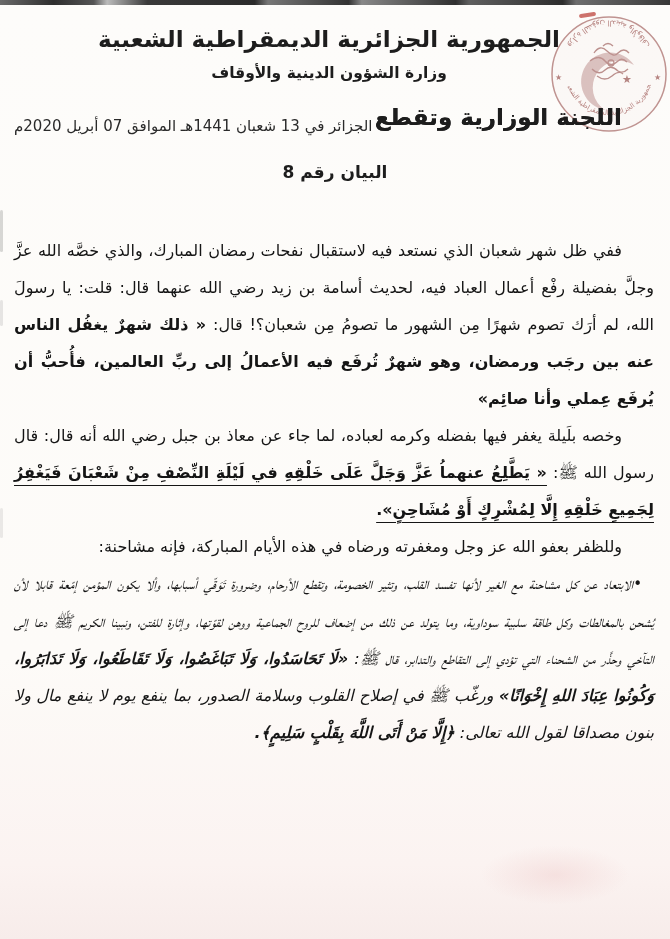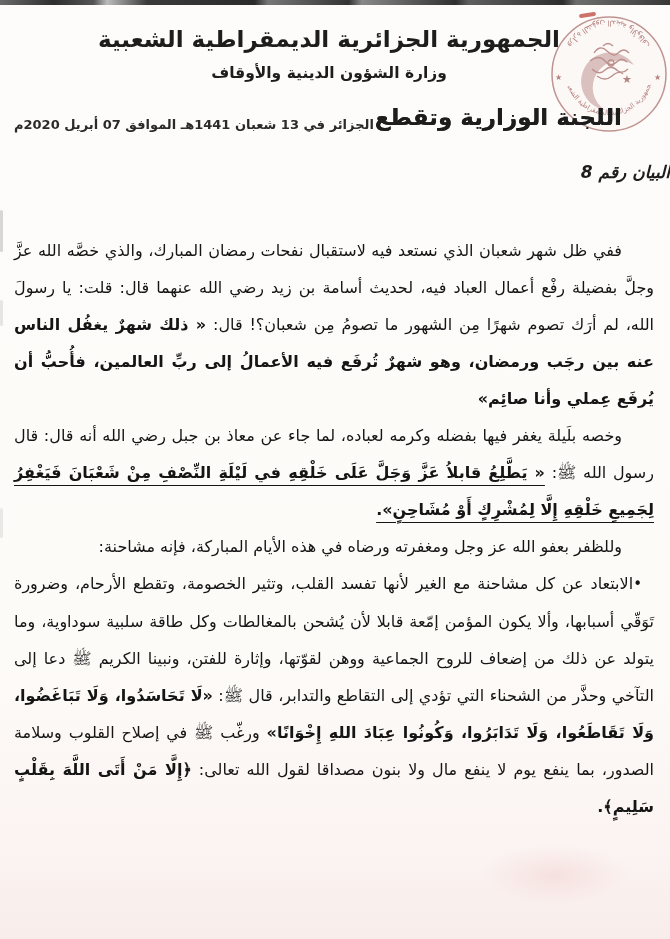--- a/index.html
+++ b/index.html
@@ -39,25 +39,25 @@
     font-size:15.5px;font-weight:bold;
     transform:translateX(-6px);
   }
   .committee-title{
     position:absolute;top:104px;right:48px;z-index:3;
     font-size:23px;font-weight:bold;letter-spacing:-.5px;
     text-shadow:0 0 .6px #222;
   }
   .date-line{
     position:absolute;top:117px;left:14px;z-index:3;
-    font-size:13px;font-weight:bold;color:#2a2a2a;
+    font-size:15px;font-weight:normal;color:#2a2a2a;
   }
   .statement-title{
-    position:relative;z-index:2;margin:80px 0 0 0;text-align:right;
-    font-size:17px;font-weight:bold;font-style:italic;
+    position:relative;z-index:2;margin:80px 0 0 0;text-align:center;
+    font-size:17px;font-weight:bold;
   }
 
   
   .seal{position:absolute;top:13px;right:0px;width:122px;height:122px;z-index:1;opacity:.85;}
   .seal-mark{
     position:absolute;top:13px;right:74px;width:17px;height:4px;z-index:2;
     background:#c04f47;opacity:.8;transform:rotate(-9deg);border-radius:2px;
   }
 
   
@@ -69,21 +69,21 @@
   }
   .body-text p{margin:0;text-indent:32px;}
   .hadith{font-weight:bold;}
   .hadith-underline{
     font-weight:bold;
     text-decoration:underline;
     text-decoration-thickness:1.4px;
     text-underline-offset:7px;
   }
   ul.points{margin:0;padding:0;list-style:none;}
-  ul.points li{text-indent:12px;}
+  ul.points li{text-indent:12px;font-style:italic;}
   .bullet-glyph{font-size:15px;letter-spacing:8px;}
   .verse{font-weight:bold;}
 </style>
 </head>
 <body>
 
 <div class="page">
 
   <div class="scan-edge"></div>
   <div class="smudge-left smudge-a"></div>
@@ -127,21 +127,21 @@
     <h2 class="ministry-title">وزارة الشؤون الدينية والأوقاف</h2>
     <div class="committee-title">اللجنة الوزارية وتقطع</div>
     <div class="date-line" dir="rtl">الجزائر في 13 شعبان 1441هـ الموافق 07 أبريل 2020م</div>
     <div class="statement-title">البيان رقم 8</div>
   </header>
 
   <main class="body-text" dir="rtl" lang="ar">
 
     <p><span>ففي ظل شهر شعبان الذي نستعد فيه لاستقبال نفحات رمضان المبارك، والذي خصَّه الله عزَّ وجلَّ بفضيلة رفْع أعمال العباد فيه، لحديث أسامة بن زيد رضي الله عنهما قال: قلت: يا رسولَ الله، لم أرَك تصوم شهرًا مِن الشهور ما تصومُ مِن شعبان؟! قال: </span><span class="hadith">« ذلك شهرٌ يغفُل الناس عنه بين رجَب ورمضان، وهو شهرٌ تُرفَع فيه الأعمالُ إلى ربِّ العالمين، فأُحبُّ أن يُرفَع عِملي وأنا صائِم»</span></p>
 
-    <p><span>وخصه بلَيلة يغفر فيها بفضله وكرمه لعباده، لما جاء عن معاذ بن جبل رضي الله أنه قال: قال رسول الله ﷺ: </span><span class="hadith-underline">« يَطَّلِعُ قابلاُ عَزَّ وَجَلَّ عَلَى خَلْقِهِ في لَيْلَةِ النِّصْفِ مِنْ شَعْبَانَ فَيَغْفِرُ لِجَمِيعِ خَلْقِهِ إِلَّا لِمُشْرِكٍ أَوْ مُشَاحِنٍ».</span></p>
+    <p><span>وخصه بلَيلة يغفر فيها بفضله وكرمه لعباده، لما جاء عن معاذ بن جبل رضي الله أنه قال: قال رسول الله ﷺ: </span><span class="hadith-underline">« يَطَّلِعُ عنهماُ عَزَّ وَجَلَّ عَلَى خَلْقِهِ في لَيْلَةِ النِّصْفِ مِنْ شَعْبَانَ فَيَغْفِرُ لِجَمِيعِ خَلْقِهِ إِلَّا لِمُشْرِكٍ أَوْ مُشَاحِنٍ».</span></p>
 
     <p><span>وللظفر بعفو الله عز وجل ومغفرته ورضاه في هذه الأيام المباركة، فإنه مشاحنة:</span></p>
 
     <ul class="points">
       <li><span class="bullet-glyph">•</span><span>الابتعاد عن كل مشاحنة مع الغير لأنها تفسد القلب، وتثير الخصومة، وتقطع الأرحام، وضرورة تَوَقّي أسبابها، وألا يكون المؤمن إمّعة قابلا لأن يُشحن بالمغالطات وكل طاقة سلبية سوداوية، وما يتولد عن ذلك من إضعاف للروح الجماعية ووهن لقوّتها، وإثارة للفتن، ونبينا الكريم ﷺ دعا إلى التآخي وحذَّر من الشحناء التي تؤدي إلى التقاطع والتدابر، قال ﷺ: </span><span class="hadith">«لَا تَحَاسَدُوا، وَلَا تَبَاغَضُوا، وَلَا تَقَاطَعُوا، وَلَا تَدَابَرُوا، وَكُونُوا عِبَادَ اللهِ إِخْوَانًا»</span><span> ورغّب ﷺ في إصلاح القلوب وسلامة الصدور، بما ينفع يوم لا ينفع مال ولا بنون مصداقا </span><span>لقول الله تعالى: </span><span class="verse">﴿إِلَّا مَنْ أَتَى اللَّهَ بِقَلْبٍ سَلِيمٍ﴾.</span></li>
     </ul>
   </main>
 
 </div>
 

